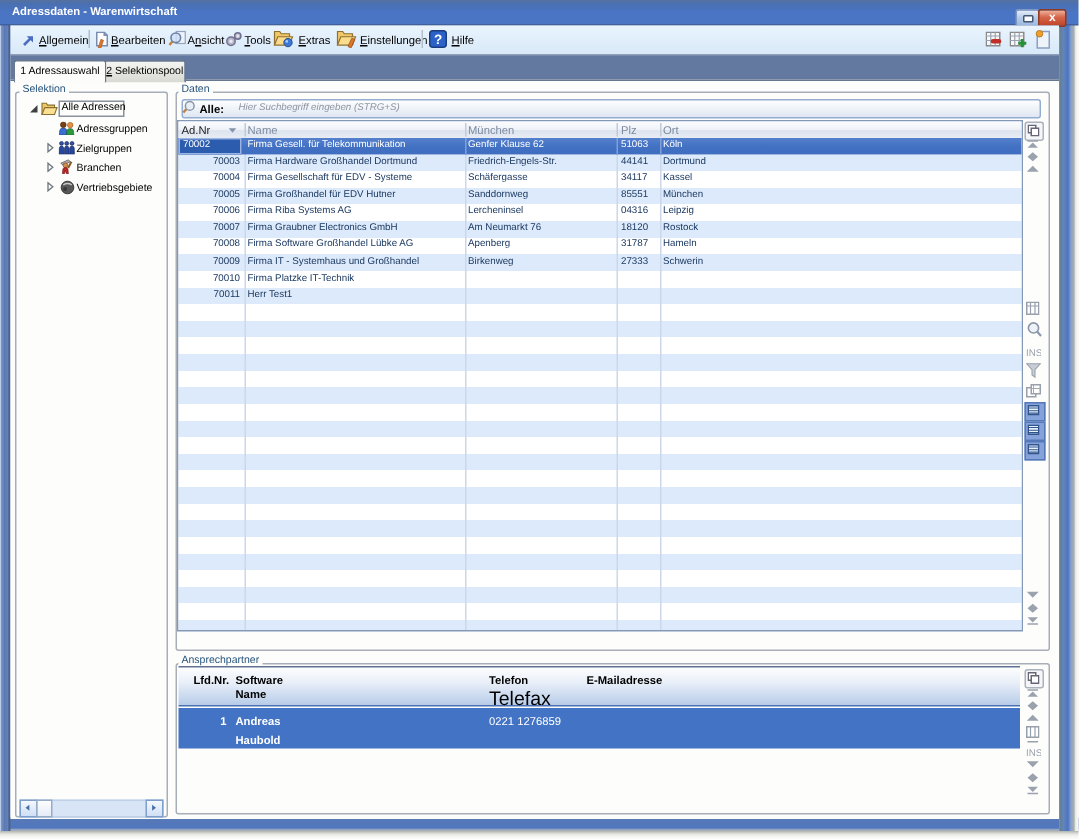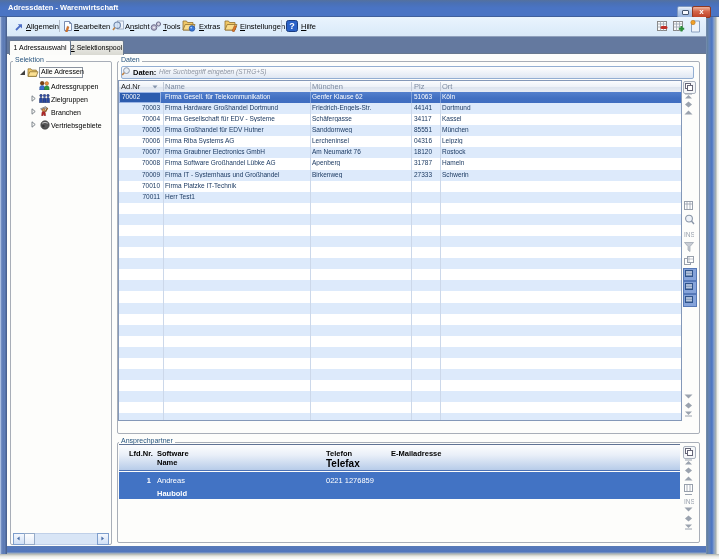--- a/index.html
+++ b/index.html
@@ -215,21 +215,21 @@
         <path d="M1.4 0.5 L4 2.5 L1.4 4.5 Z" fill="#4a6ea8"></path>
       </svg>
 
     <div class="fs" style="left:117px;top:61px;width:581px;height:371px"></div>
     <div class="fslabel" style="left:119px;top:56px">Daten</div>
     <div id="search"></div>
     <svg class="abs" style="left:121px;top:67px" width="10" height="9" viewBox="0 0 10 9">
         <circle cx="5.5" cy="3.6" r="2.9" fill="#e8eef6" stroke="#8a96a8" stroke-width="1"></circle>
         <path d="M3.2 5.8 L1.2 8" stroke="#c08040" stroke-width="1.6"></path>
       </svg>
-    <div class="abs" style="left:133px;top:68px;font-size:7.5px;font-weight:bold;color:#000">Daten:</div>
+    <div class="abs" style="left:133px;top:68px;font-size:7.5px;font-weight:bold;color:#000">Alle:</div>
     <div class="abs" style="left:159px;top:68px;font-size:6.5px;font-style:italic;color:#8e95a2">Hier Suchbegriff eingeben (STRG+S)</div>
 
     <div id="grid">
       <div id="gbody" style="position:absolute;left:0;top:11px;width:562px;height:327.5px;
         background:repeating-linear-gradient(180deg,#fff 0,#fff 11.08px,#ddeafb 11.08px,#ddeafb 22.16px);"></div>
       <div class="vline" style="left:44px;top:11px;height:328px"></div>
       <div class="vline" style="left:191px;top:11px;height:328px"></div>
       <div class="vline" style="left:292px;top:11px;height:328px"></div>
       <div class="vline" style="left:321px;top:11px;height:328px"></div>
       <div id="ghead">
@@ -379,25 +379,25 @@
 
     <div class="fs" style="left:117px;top:442px;width:581px;height:99px"></div>
     <div class="fslabel" style="left:119px;top:437px">Ansprechpartner</div>
     <div class="abs" style="left:119px;top:444px;width:561px;height:25px;border-top:1px solid #5f7294;
          background:linear-gradient(180deg,#fdfdfe 0,#e9eff8 40%,#b7cce9 100%);
          border-bottom:1.5px solid #4a70b4;"></div>
     <div class="abs" style="left:129px;top:449px;font-size:7.5px;font-weight:bold;color:#000">Lfd.Nr.</div>
     <div class="abs" style="left:157px;top:449px;font-size:7.5px;font-weight:bold;color:#000">Software</div>
     <div class="abs" style="left:157px;top:458px;font-size:7.5px;font-weight:bold;color:#000">Name</div>
     <div class="abs" style="left:326px;top:449px;font-size:7.5px;font-weight:bold;color:#000">Telefon</div>
-    <div class="abs" style="left:326px;top:458px;font-size:10px;font-weight:bold;color:#000">Telefax</div>
+    <div class="abs" style="left:326px;top:458px;font-size:13px;font-weight:normal;color:#000">Telefax</div>
     <div class="abs" style="left:391px;top:449px;font-size:7.5px;font-weight:bold;color:#000">E-Mailadresse</div>
     <div class="abs" style="left:119px;top:471.5px;width:561px;height:27.5px;background:#4273c4"></div>
     <div class="abs" style="left:128px;top:476px;width:23px;text-align:right;font-size:7.5px;font-weight:bold;color:#fff">1</div>
-    <div class="abs" style="left:157px;top:476px;font-size:7.5px;font-weight:normal;color:#fff">Andreas</div>
+    <div class="abs" style="left:157px;top:476px;font-size:7.5px;font-weight:bold;color:#fff">Andreas</div>
     <div class="abs" style="left:157px;top:489px;font-size:7.5px;font-weight:bold;color:#fff">Haubold</div>
     <div class="abs" style="left:326px;top:476px;font-size:7.5px;color:#fff">0221 1276859</div>
 
     <div class="abs" style="left:683px;top:446px;width:11px;height:11px;border:1px solid #aab2be;border-radius:2px;background:#f4f6f8"></div>
     <svg class="abs" style="left:685px;top:448px" width="8" height="8" viewBox="0 0 8 8">
         <rect x="0.5" y="0.5" width="5" height="5" fill="#fff" stroke="#667"></rect>
         <rect x="2.5" y="2.5" width="5" height="5" fill="#fff" stroke="#667"></rect>
       </svg>
     <svg class="abs" style="left:684px;top:459px" width="9" height="6" viewBox="0 0 9 6">
         <path d="M1 1 L8 1" stroke="#9aa2ae" stroke-width="1"></path>

